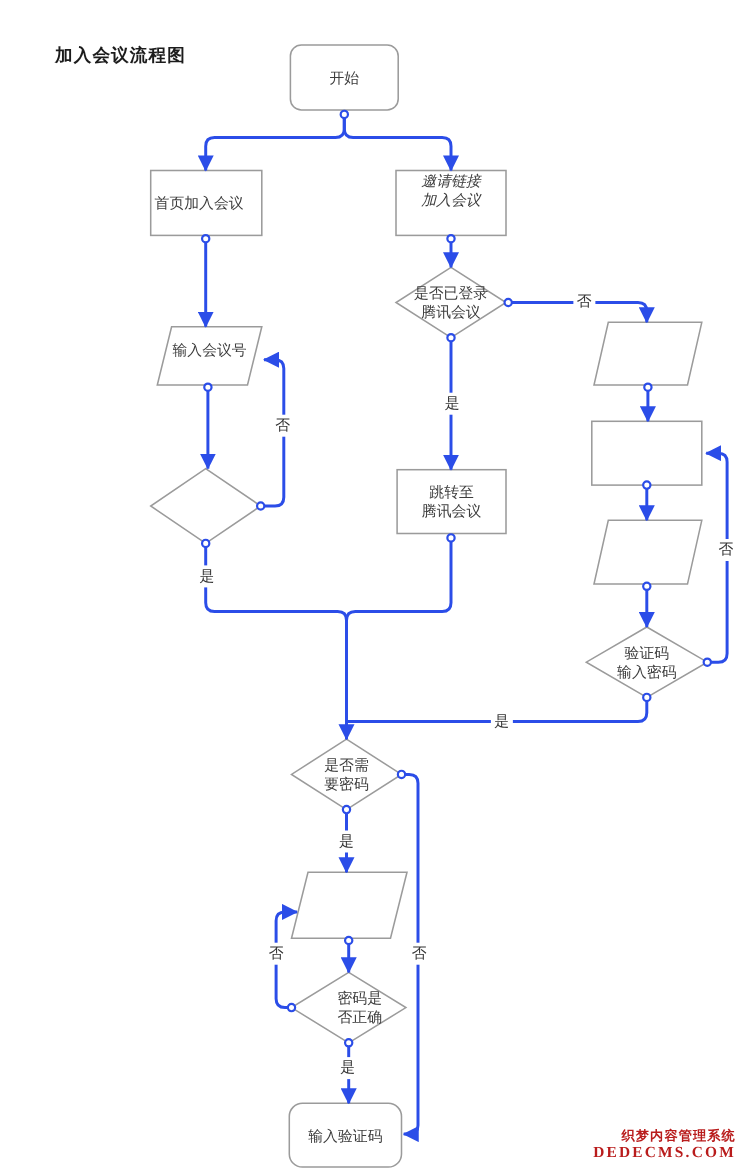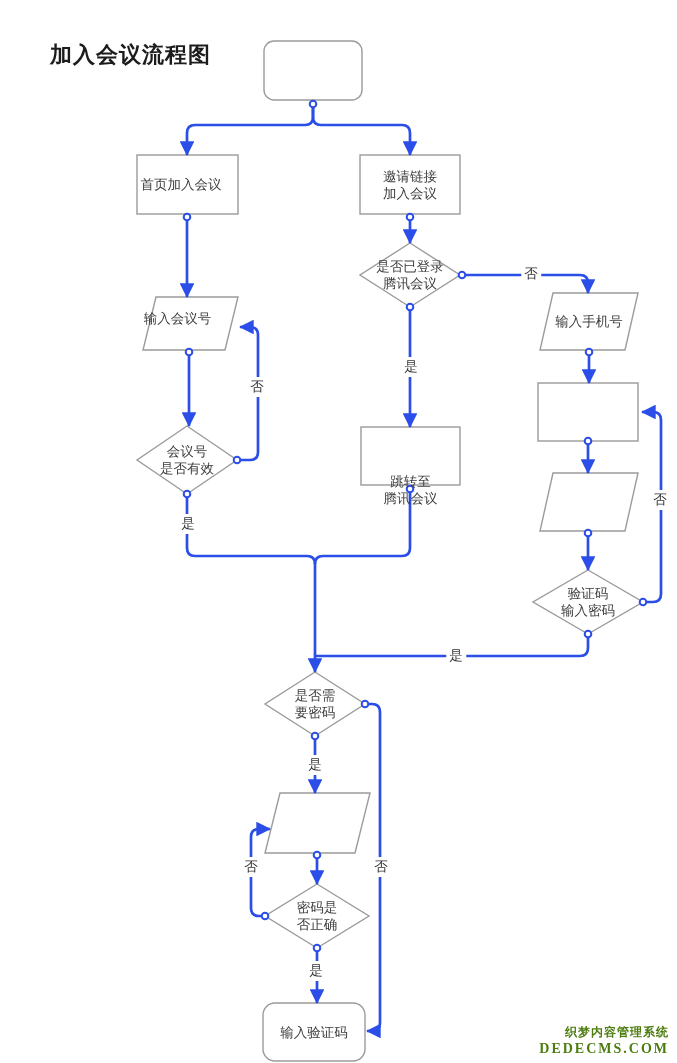--- a/index.html
+++ b/index.html
@@ -1,27 +1,27 @@
 <!DOCTYPE html>
 <html><head>
 <meta charset="utf-8">
 <style>
   html,body{margin:0;padding:0;background:#ffffff;}
   #canvas{position:relative;width:677px;height:1063px;background:#ffffff;overflow:hidden;
           font-family:"Liberation Sans","DejaVu Sans",sans-serif;}
   #diagram-svg{position:absolute;left:0;top:0;}
-  .page-title{position:absolute;left:50px;top:40px;font-size:22px;font-weight:700;color:#1c1c1c;letter-spacing:1px;}
+  .page-title{position:absolute;left:50px;top:40px;font-size:16px;font-weight:700;color:#1c1c1c;letter-spacing:1px;}
   .node-label{position:absolute;display:flex;align-items:center;justify-content:center;text-align:center;
               font-size:13.5px;line-height:17px;color:#3d3d3d;white-space:pre-line;pointer-events:none;}
   .edge-label{position:absolute;transform:translate(-50%,-50%);background:#ffffff;padding:1px 3px;
               font-size:13.5px;color:#333333;pointer-events:none;}
   .edge{fill:none;stroke:#2b4de8;stroke-width:2.7px;}
   .shape{fill:#ffffff;stroke:#9b9b9b;stroke-width:1.4px;}
   .dot{fill:#ffffff;stroke:#2b4de8;stroke-width:2px;}
-  .watermark{position:absolute;right:8px;bottom:6px;text-align:right;color:#4d7c0f;font-weight:700;
+  .watermark{position:absolute;right:8px;bottom:6px;text-align:right;color:#b91c1c;font-weight:700;
              text-shadow:-1px -1px 0 #fff,1px -1px 0 #fff,-1px 1px 0 #fff,1px 1px 0 #fff;}
   .watermark .wm1{font-size:12px;letter-spacing:1px;}
   .watermark .wm2{font-size:14px;letter-spacing:2px;font-family:Liberation Serif, serif;}
 </style>
 </head>
 <body>
 
 <div id="canvas">
 
   <svg id="diagram-svg" width="677" height="1063" viewBox="0 0 677 1063">
@@ -90,36 +90,34 @@
       <circle class="dot" cx="365" cy="704" r="3.3"></circle>
       <circle class="dot" cx="315" cy="736" r="3.3"></circle>
       <circle class="dot" cx="317" cy="855" r="3.3"></circle>
       <circle class="dot" cx="265" cy="916" r="3.3"></circle>
       <circle class="dot" cx="317" cy="948" r="3.3"></circle>
     </g>
   </svg>
 
   <div class="page-title">加入会议流程图</div>
 
+  <div class="node-label" style="left:264px;top:41px;width:98px;height:59px;">开始</div>
   <div class="node-label" style="left:137px;top:155px;width:88px;height:59px;">首页加入会议</div>
-  <div class="node-label" style="left:360px;top:155px;width:100px;height:59px;">邀请链接
+  <div class="node-label" style="left:360px;top:143px;width:100px;height:59px;font-style:italic;">邀请链接
 加入会议</div>
-  <div class="node-label" style="left:130px;top:297px;width:95px;height:43px;">输入会议号</div>
-  <div class="node-label" style="left:137px;top:426px;width:100px;height:68px;">会议号
-是否有效</div>
+  <div class="node-label" style="left:143px;top:297px;width:95px;height:43px;">输入会议号</div>
   <div class="node-label" style="left:355px;top:243px;width:110px;height:64px;">是否已登录
 腾讯会议</div>
-  <div class="node-label" style="left:540px;top:293px;width:98px;height:57px;">输入手机号</div>
   <div class="node-label" style="left:533px;top:570px;width:110px;height:64px;">验证码
 输入密码</div>
-  <div class="node-label" style="left:361px;top:427px;width:99px;height:58px;margin-top:34px;">跳转至
+  <div class="node-label" style="left:361px;top:427px;width:99px;height:58px;">跳转至
 腾讯会议</div>
   <div class="node-label" style="left:265px;top:672px;width:100px;height:64px;text-align:center;">是否需
 要密码</div>
-  <div class="node-label" style="left:265px;top:884px;width:104px;height:64px;text-align:center;">密码是
+  <div class="node-label" style="left:275px;top:884px;width:104px;height:64px;text-align:center;">密码是
 否正确</div>
   <div class="node-label" style="left:263px;top:1003px;width:102px;height:58px;">输入验证码</div>
 
   <div class="edge-label" style="left:257px;top:387px;">否</div>
   <div class="edge-label" style="left:188px;top:524px;">是</div>
   <div class="edge-label" style="left:531px;top:274px;">否</div>
   <div class="edge-label" style="left:411px;top:367px;">是</div>
   <div class="edge-label" style="left:660px;top:500px;">否</div>
   <div class="edge-label" style="left:456px;top:656px;">是</div>
   <div class="edge-label" style="left:315px;top:765px;">是</div>

